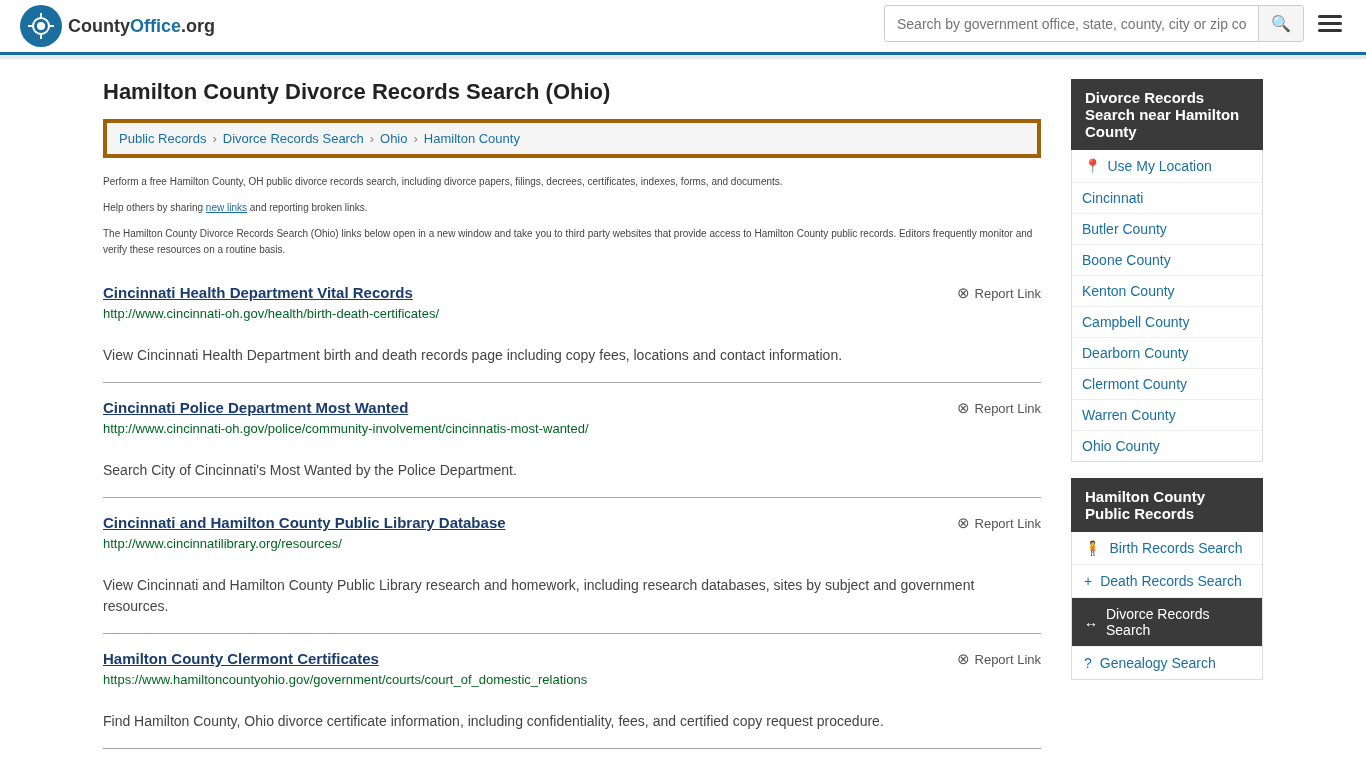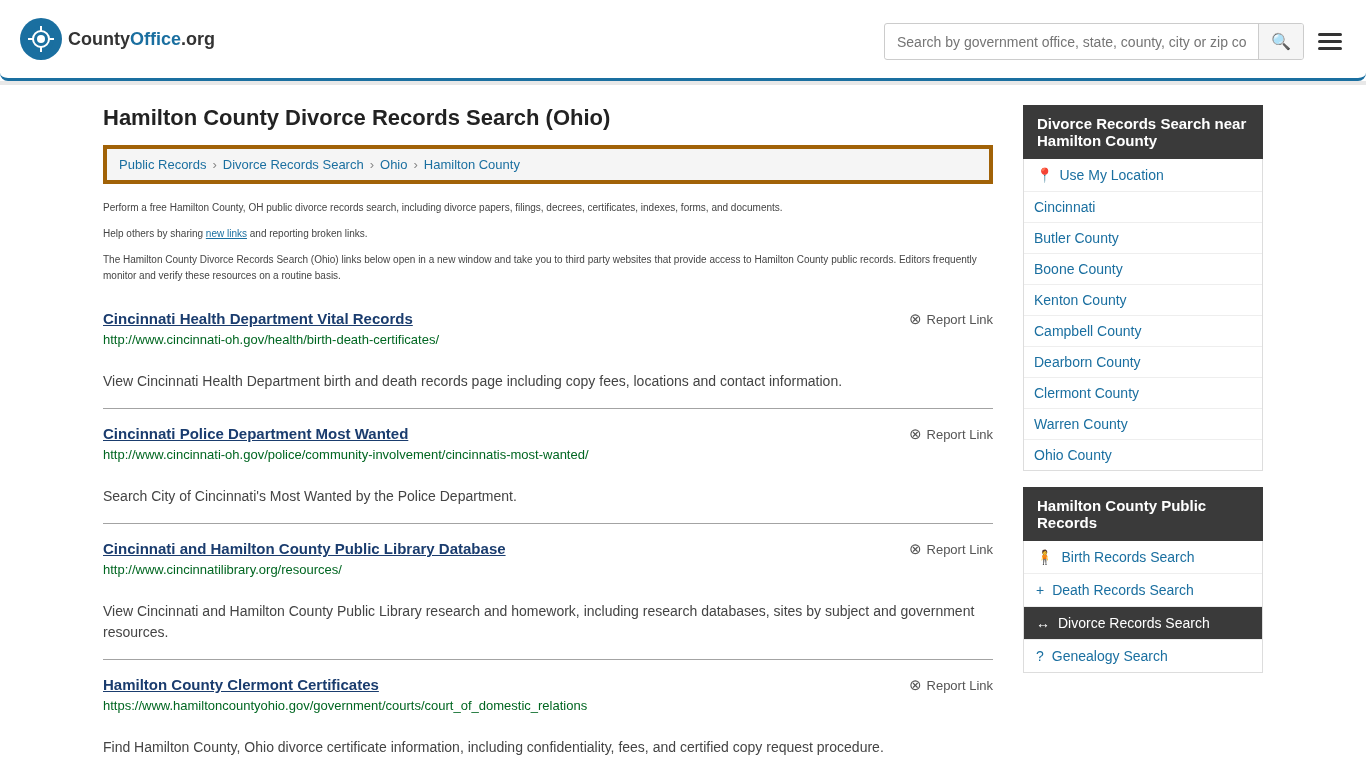--- a/index.html
+++ b/index.html
@@ -2,25 +2,24 @@
 <html><head>
   <meta charset="utf-8">
   <style>
     * { box-sizing: border-box; margin: 0; padding: 0; }
     body { font-family: Arial, sans-serif; font-size: 14px; color: #333; background: #fff; }
 
     
     .header {
       background: #fff;
       border-bottom: 3px solid #1a6fa0;
-      padding: 18px 20px;
-      display: flex;
-      align-items: flex-end;
+      padding: 5px 20px;
+      display: flex;
+      align-items: flex-start;
       justify-content: space-between;
-      border-radius: 8px;
     }
     .logo-area {
       display: flex;
       align-items: center;
       gap: 6px;
     }
     .logo-circle {
       width: 42px;
       height: 42px;
       border-radius: 50%;
@@ -179,21 +178,21 @@
     }
     .record-desc {
       font-size: 14px;
       color: #444;
       line-height: 1.5;
       margin-top: 24px;
     }
 
     
     .sidebar {
-      width: 240px;
+      width: 192px;
       flex-shrink: 0;
     }
     .sidebar-section {
       margin-bottom: 16px;
     }
 
     .nearby-title {
       background: #3a3a3a;
       color: #fff;
       font-size: 15px;

